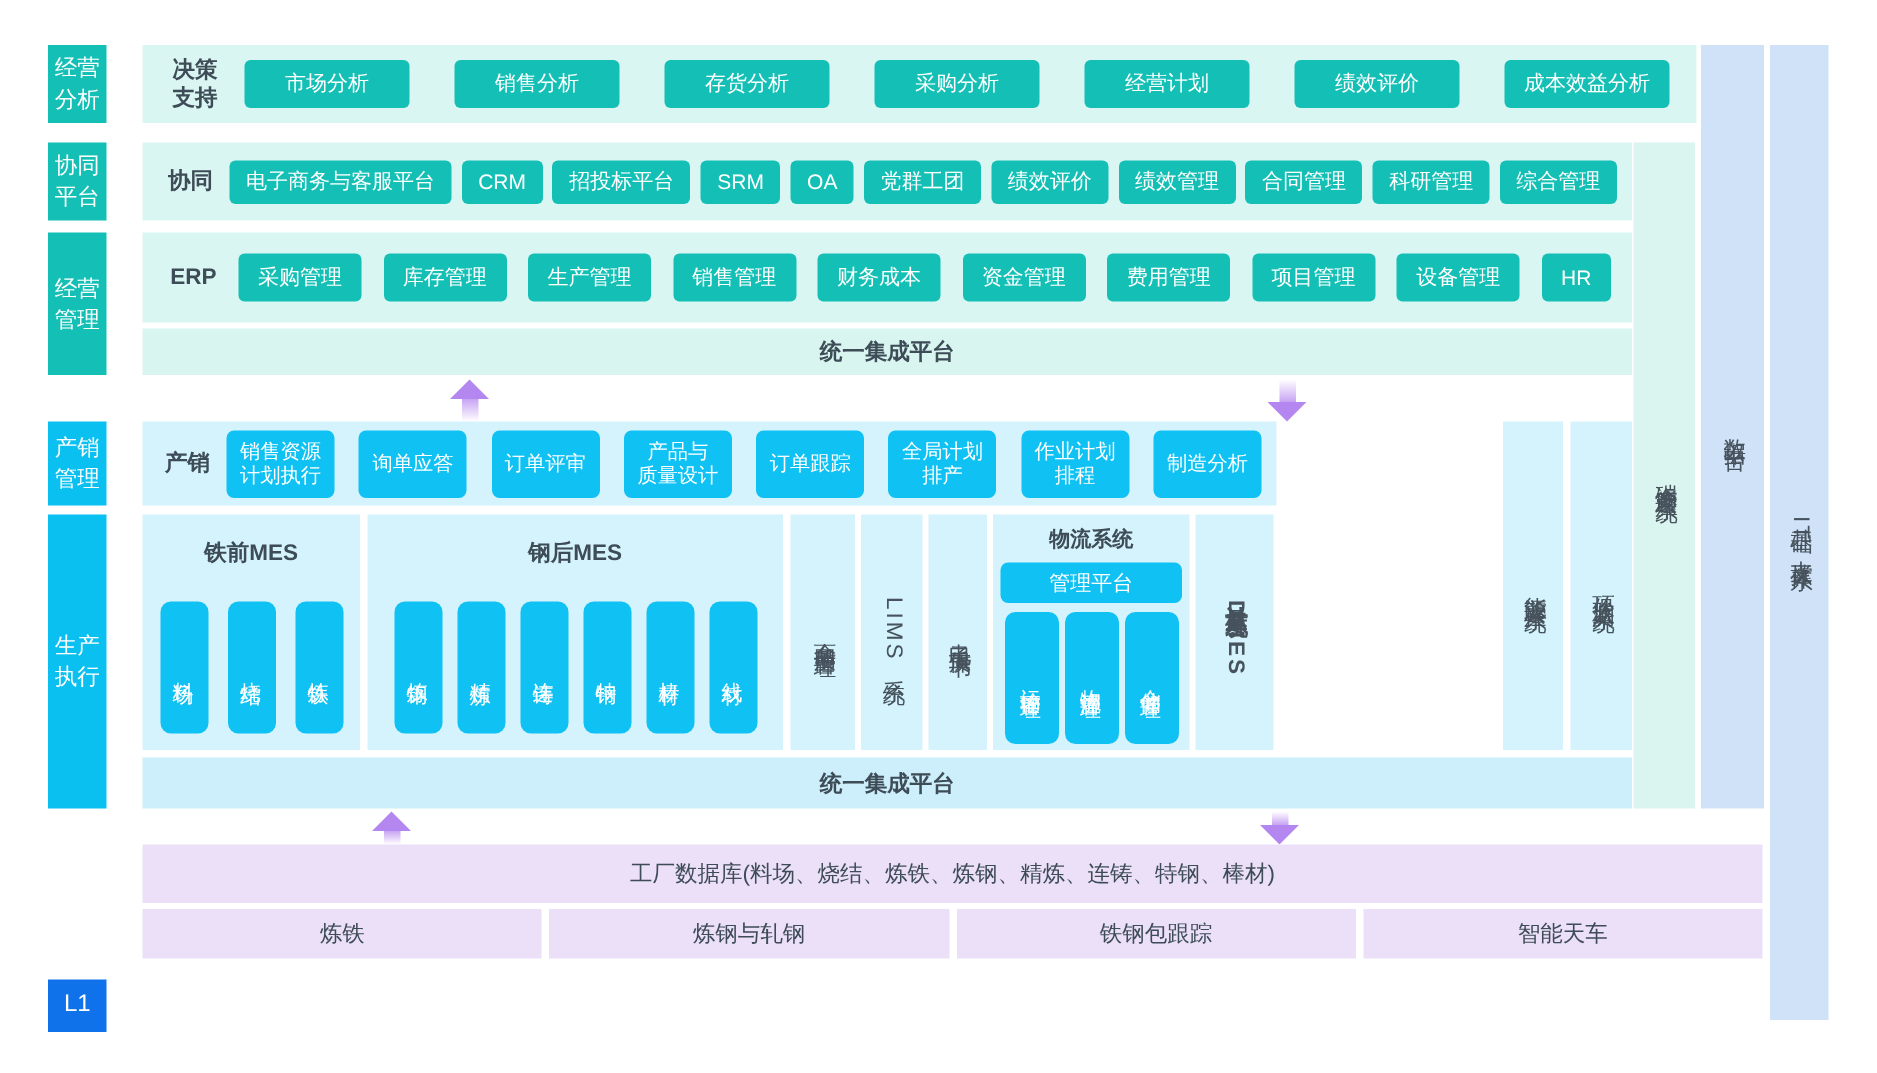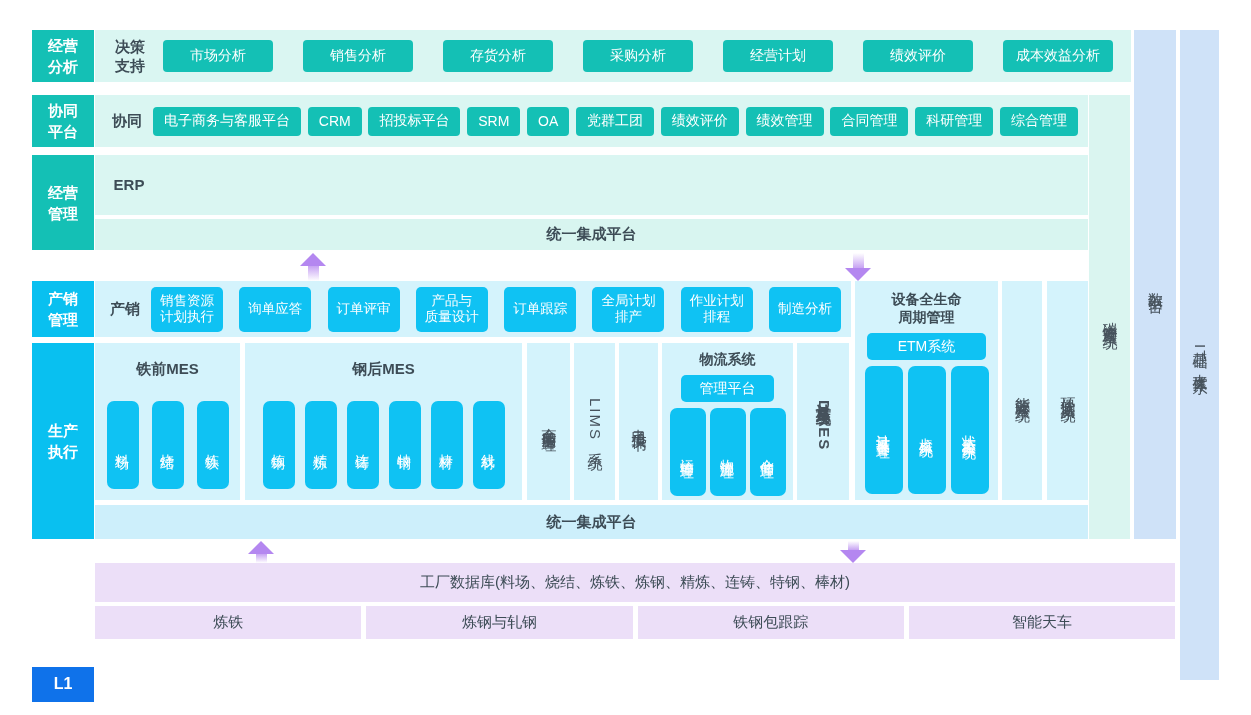--- a/index.html
+++ b/index.html
@@ -2,22 +2,22 @@
 <html><head>
 <meta charset="utf-8">
 <style>
   html,body{margin:0;padding:0;background:#ffffff;}
   .canvas{
     position:relative;width:1251px;height:715px;background:#ffffff;overflow:hidden;
     font-family:"Liberation Sans","DejaVu Sans",sans-serif;
   }
   
   .rowlabel{
-    position:absolute;left:32px;width:62px;display:flex;align-items:center;justify-content:center;
-    color:#fff;font-size:15px;font-weight:bold;text-align:left;white-space:pre-line;line-height:1.4;
+    position:absolute;left:32px;width:39px;display:flex;align-items:center;justify-content:center;
+    color:#fff;font-size:15px;font-weight:normal;text-align:left;white-space:pre-line;line-height:1.4;
   }
   .bg-teal{background:#14c0b5;}
   .bg-cyan{background:#09c0f0;}
   .bg-purple{background:linear-gradient(180deg,#b77af2,#9e61e6);}
   .bg-blue{background:#0f72ea;}
   
   .panel{position:absolute;display:flex;align-items:center;box-sizing:border-box;}
   .panel-teal{background:#daf6f2;}
   .panel-cyan{background:#d4f3fc;}
   .sub{
@@ -89,21 +89,21 @@
   <div class="rowlabel bg-teal" style="top:30px;height:52px;">经营
 分析</div>
   <div class="rowlabel bg-teal" style="top:95px;height:52px;">协同
 平台</div>
   <div class="rowlabel bg-teal" style="top:155px;height:95px;">经营
 管理</div>
   <div class="rowlabel bg-cyan" style="top:281px;height:56px;">产销
 管理</div>
   <div class="rowlabel bg-cyan" style="top:343px;height:196px;">生产
 执行</div>
-  <div class="rowlabel bg-blue" style="top:667px;height:35px;font-size:16px;">L1</div>
+  <div class="rowlabel bg-blue" style="top:653px;height:35px;font-size:16px;">L1</div>
 
   <div class="panel panel-teal" style="left:95px;top:30px;width:1036px;height:52px;padding:0 18px 0 12px;">
     <div class="sub" style="width:46px;">决策
 支持</div>
     <div class="btnrow" style="margin-left:10px;">
         <div class="btn r1btn">市场分析</div>
         <div class="btn r1btn">销售分析</div>
         <div class="btn r1btn">存货分析</div>
         <div class="btn r1btn">采购分析</div>
         <div class="btn r1btn">经营计划</div>
@@ -124,20 +124,32 @@
         <div class="btn r2btn">绩效评价</div>
         <div class="btn r2btn">绩效管理</div>
         <div class="btn r2btn">合同管理</div>
         <div class="btn r2btn">科研管理</div>
         <div class="btn r2btn">综合管理</div>
       </div>
   </div>
 
   <div class="panel panel-teal" style="left:95px;top:155px;width:993px;height:60px;padding:0 14px 0 12px;">
     <div class="sub" style="width:44px;white-space:normal;">ERP</div>
+    <div class="btnrow" style="margin-left:8px;">
+        <div class="btn r3btn">采购管理</div>
+        <div class="btn r3btn">库存管理</div>
+        <div class="btn r3btn">生产管理</div>
+        <div class="btn r3btn">销售管理</div>
+        <div class="btn r3btn">财务成本</div>
+        <div class="btn r3btn">资金管理</div>
+        <div class="btn r3btn">费用管理</div>
+        <div class="btn r3btn">项目管理</div>
+        <div class="btn r3btn">设备管理</div>
+        <div class="btn r3btn">HR</div>
+      </div>
   </div>
   <div class="band band-teal" style="left:95px;top:219px;width:993px;height:31px;">统一集成平台</div>
 
   <div class="arr" style="left:300px;top:253px;">
     <div class="tri-up"></div>
       <div class="stem-dn"></div>
   </div>
   <div class="arr" style="left:845px;top:253px;">
     <div class="stem-up"></div>
       <div class="tri-dn"></div>
@@ -154,30 +166,20 @@
 质量设计</div>
         <div class="btn r4btn">订单跟踪</div>
         <div class="btn r4btn">全局计划
 排产</div>
         <div class="btn r4btn">作业计划
 排程</div>
         <div class="btn r4btn">制造分析</div>
       </div>
   </div>
 
-  <div class="ppanel" style="left:855px;top:281px;width:143px;height:219px;">
-    <div class="ptitle ptitle-sm" style="margin-top:9px;">设备全生命
-周期管理</div>
-    <div class="hbtn" style="width:119px;">ETM系统</div>
-    <div class="vbtns" style="margin-top:6px;gap:5px;--h:128px;">
-        <div class="vbtn eqv">计量设备管理</div>
-        <div class="vbtn eqv">点检系统</div>
-        <div class="vbtn eqv">状态监控系统</div>
-      </div>
-  </div>
   <style>.eqv{width:38px;height:128px;}</style>
 
   <div class="vcol" style="left:1002px;top:281px;width:40px;height:219px;">能源管控系统</div>
   <div class="vcol" style="left:1047px;top:281px;width:41px;height:219px;">环保监测系统</div>
 
   <div class="ppanel" style="left:95px;top:343px;width:145px;height:157px;">
     <div class="ptitle">铁前MES</div>
     <div class="vbtns" style="gap:13px;">
         <div class="vbtn mesv">料场</div>
         <div class="vbtn mesv">烧结</div>
@@ -196,21 +198,21 @@
       </div>
   </div>
   <style>.mesv{width:32px;height:88px;}</style>
 
   <div class="vcol" style="left:527px;top:343px;width:43px;height:157px;">全面质量管理</div>
   <div class="vcol" style="left:574px;top:343px;width:41px;height:157px;">LIMS系统</div>
   <div class="vcol" style="left:619px;top:343px;width:39px;height:157px;">电子质保书</div>
 
   <div class="ppanel" style="left:662px;top:343px;width:131px;height:157px;">
     <div class="ptitle ptitle-sm">物流系统</div>
-    <div class="hbtn" style="width:93px;">管理平台</div>
+    <div class="hbtn" style="width:121px;">管理平台</div>
     <div class="vbtns" style="margin-top:6px;gap:4px;">
         <div class="vbtn logv">运输管理</div>
         <div class="vbtn logv">物流管理</div>
         <div class="vbtn logv">仓储管理</div>
       </div>
   </div>
   <style>.logv{width:36px;height:88px;}</style>
 
   <div class="vcol vcol-bold" style="left:797px;top:343px;width:52px;height:157px;">计量系统DMES</div>
 

